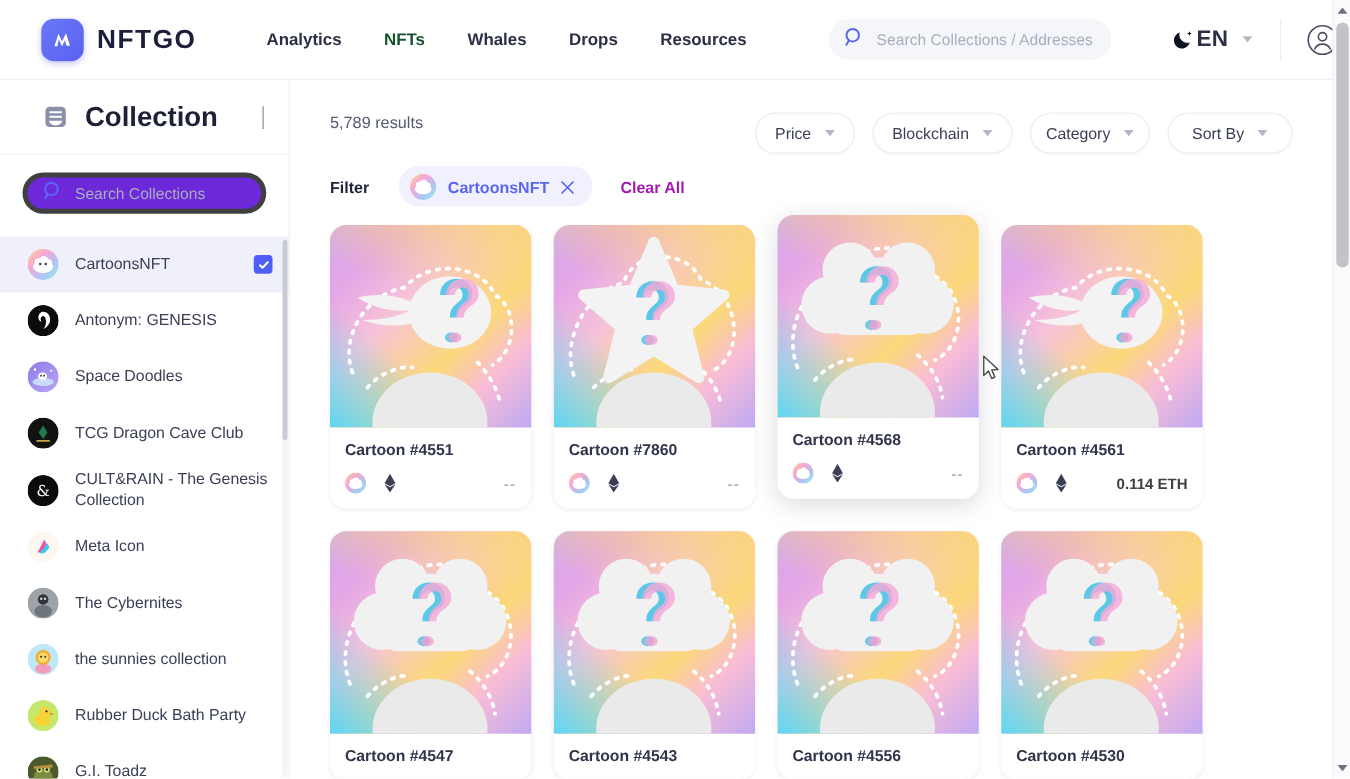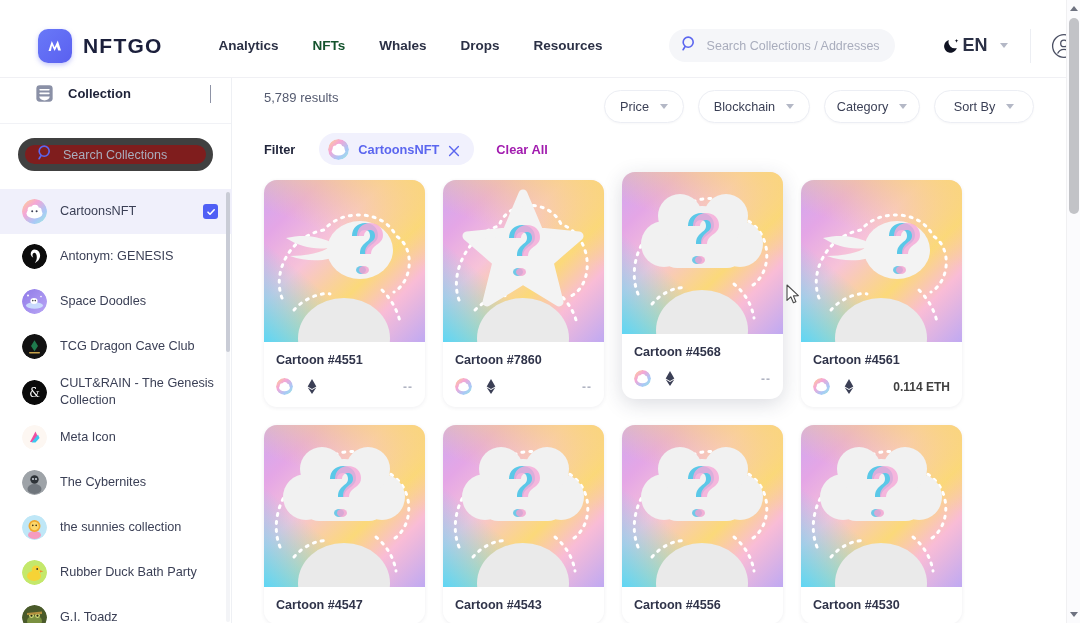--- a/index.html
+++ b/index.html
@@ -7,23 +7,23 @@
     width: 1080px; height: 623px;
     overflow: hidden;
     font-family: "Liberation Sans", sans-serif;
     background: #ffffff;
     color: #2b2f42;
   }
   .app { position: relative; width: 1080px; height: 623px; background:#fff; overflow:hidden; }
 
   
   .header {
-    position: absolute; top:14px; left:0; width: 1066px; height: 64px;
+    position: absolute; top:0; left:0; width: 1066px; height: 64px;
     background:#fff; display:flex; align-items:center;
-    border-bottom: 1px solid #f0f0f4; z-index: 30;
+    border-bottom: 1px solid #f0f0f4; z-index: 30; justify-content: center;
   }
   .logo-wrap { display:flex; align-items:center; margin-left: 38px; }
   .logo-mark {
     width: 34px; height: 34px; border-radius: 10px;
     background: linear-gradient(135deg,#6979f8 0%,#5a60f0 100%);
     display:flex; align-items:center; justify-content:center;
     box-shadow: 0 2px 5px rgba(90,96,240,.35);
   }
   .logo-mark svg { display:block; }
   .logo-text {
@@ -61,30 +61,30 @@
   
   .sidebar {
     position:absolute; top: 64px; left: 0; width: 232px; height: 559px;
     background:#fff; border-right:1px solid #eef0f4; z-index: 20;
   }
   .collection-head {
     height: 60px; display:flex; align-items:center; padding: 0 20px 0 32px;
     border-bottom: 1px solid #f1f2f6;
   }
   .coll-icon { width:24px; height:24px; display:flex; align-items:center; justify-content:center; }
-  .coll-title { margin-left: 12px; font-size: 13px; font-weight: 700; color:#1d2137; }
+  .coll-title { margin-left: 12px; font-size: 22px; font-weight: 700; color:#1d2137; }
   .coll-chevron { margin-left:auto; }
   .chev-down {
     width:9px; height:9px; border-right:1.8px solid #8e93a6; border-bottom:1.8px solid #8e93a6;
     transform: rotate(45deg); margin-top:-4px;
   }
   .side-search-wrap { padding: 14px 18px 10px 18px; }
   .side-search {
-    height: 33px; border:7px solid #404040; border-radius: 18px;
-    display:flex; align-items:center; padding: 0 12px; background:#7f1d1d;
+    height: 33px; border:4px solid #404040; border-radius: 18px;
+    display:flex; align-items:center; padding: 0 12px; background:#6d28d9;
   }
   .side-search .ph { margin-left: 9px; font-size: 12.5px; color:#a9adbd; }
 
   .coll-list {
     position:absolute; top: 125px; left:0; width: 232px; height: 434px;
     overflow:hidden;
   }
   .coll-item {
     display:flex; align-items:center; min-height: 45px; padding: 6px 14px 6px 22px;
   }

